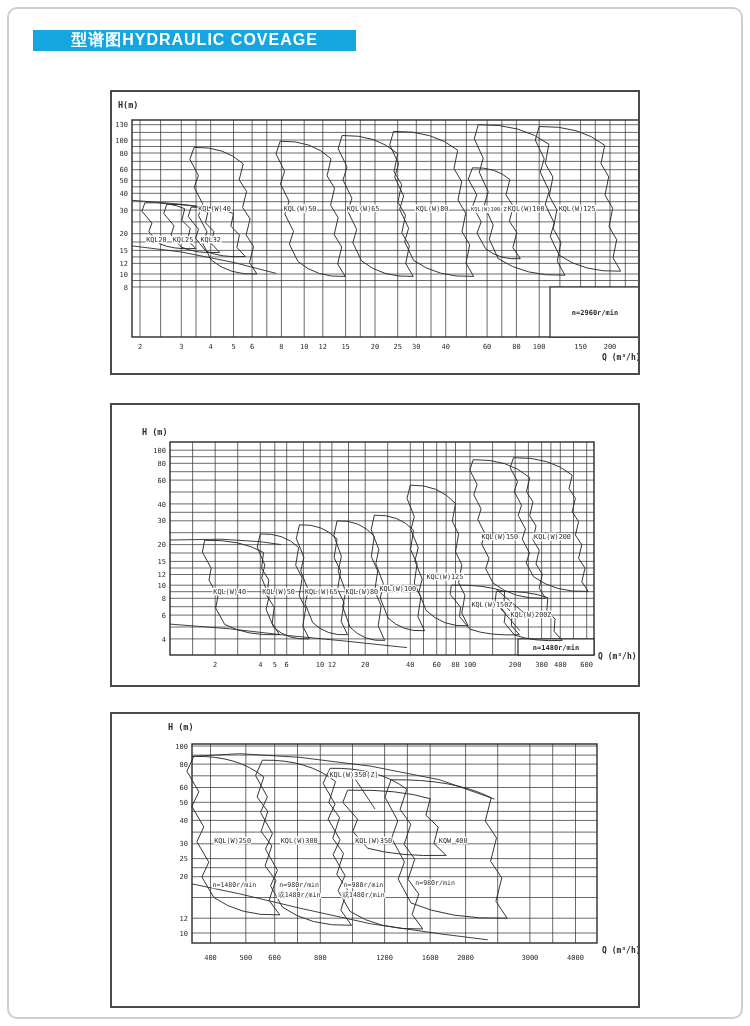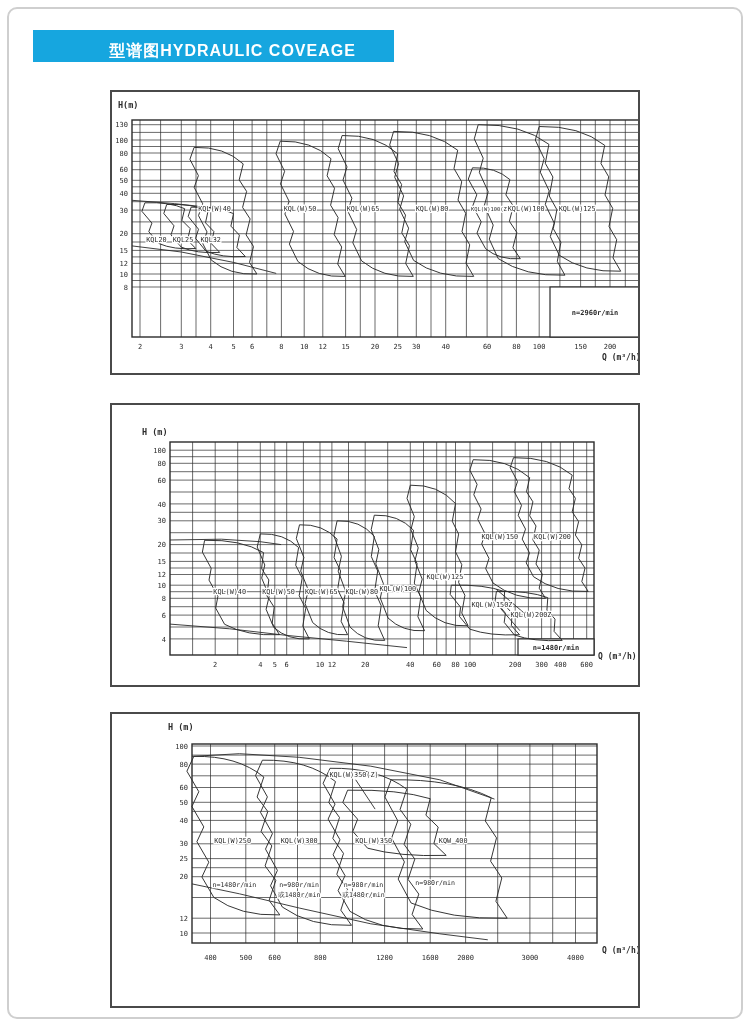--- a/index.html
+++ b/index.html
@@ -1,19 +1,19 @@
 <!DOCTYPE html>
 <html><head>
 <meta charset="utf-8">
 <style>
   html,body{margin:0;padding:0;background:#fff;}
   .page{position:relative;width:750px;height:1026px;background:#ffffff;overflow:hidden;
         font-family:"DejaVu Sans Mono","Liberation Mono",monospace;}
   .frame{position:absolute;inset:7px;border:2px solid #cfcfcf;border-radius:10px;pointer-events:none;}
-  .banner{position:absolute;left:33px;top:30px;width:323px;height:32px;display:flex;align-items:flex-end;justify-content:center;padding-left:38px;}
+  .banner{position:absolute;left:33px;top:30px;width:323px;height:21px;display:flex;align-items:flex-end;justify-content:center;}
   .banner span{color:#fff;font-family:"Liberation Sans","DejaVu Sans",sans-serif;font-weight:bold;font-size:16px;letter-spacing:1px;white-space:nowrap;}
   .panel{position:absolute;left:110px;width:530px;background:#fff;border:2px solid #4a4a4a;box-sizing:border-box;}
   .panel svg{display:block;}
 </style>
 </head>
 <body>
 
 <div class="page">
   <div class="frame"></div>
   <div class="banner" style="background: rgb(22, 166, 223);">

